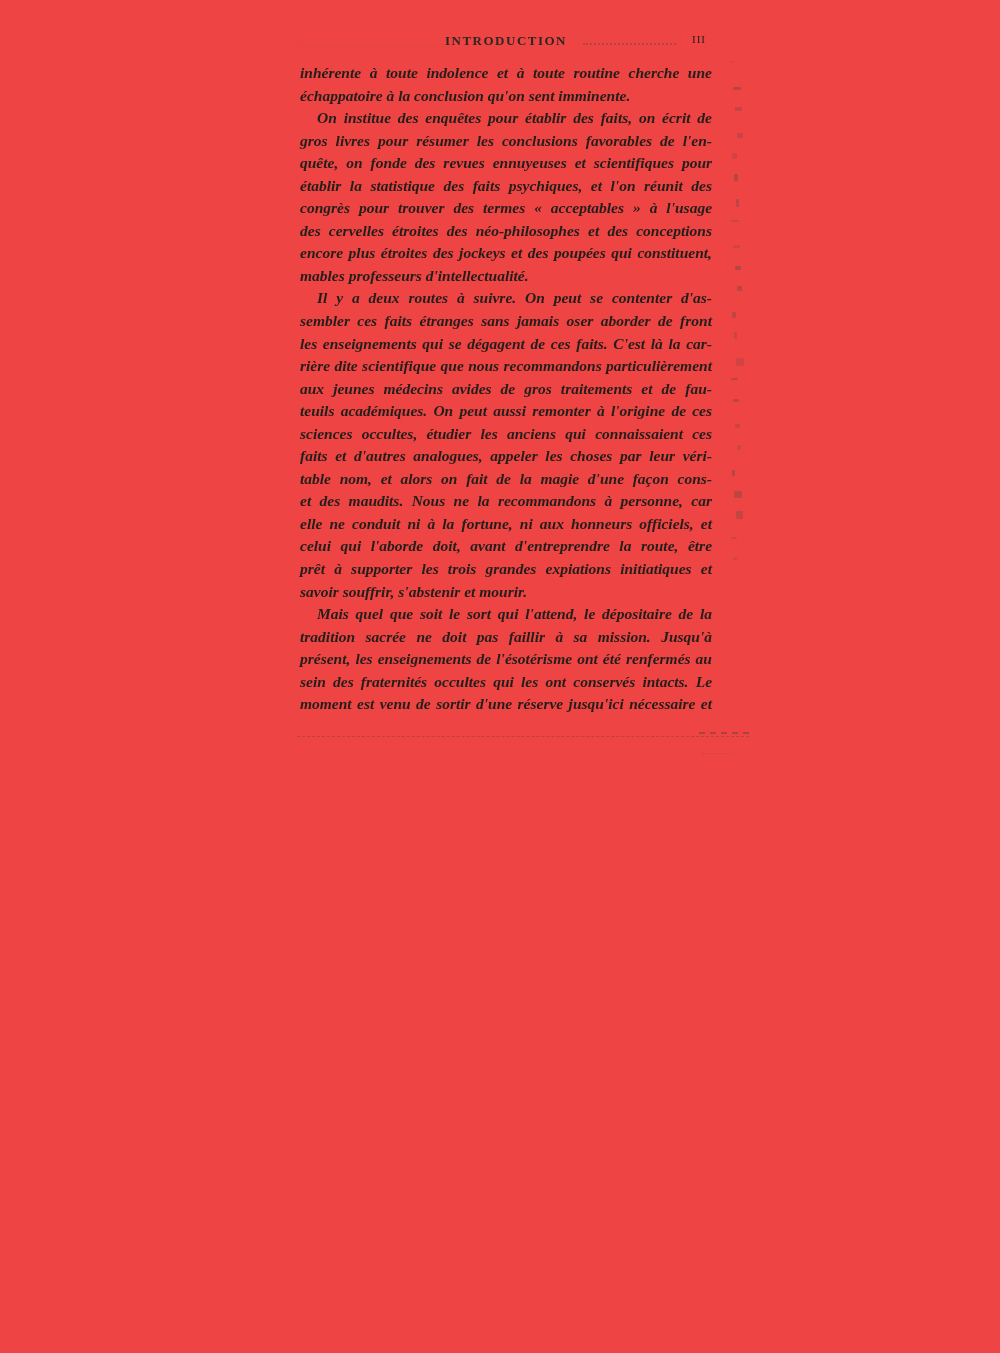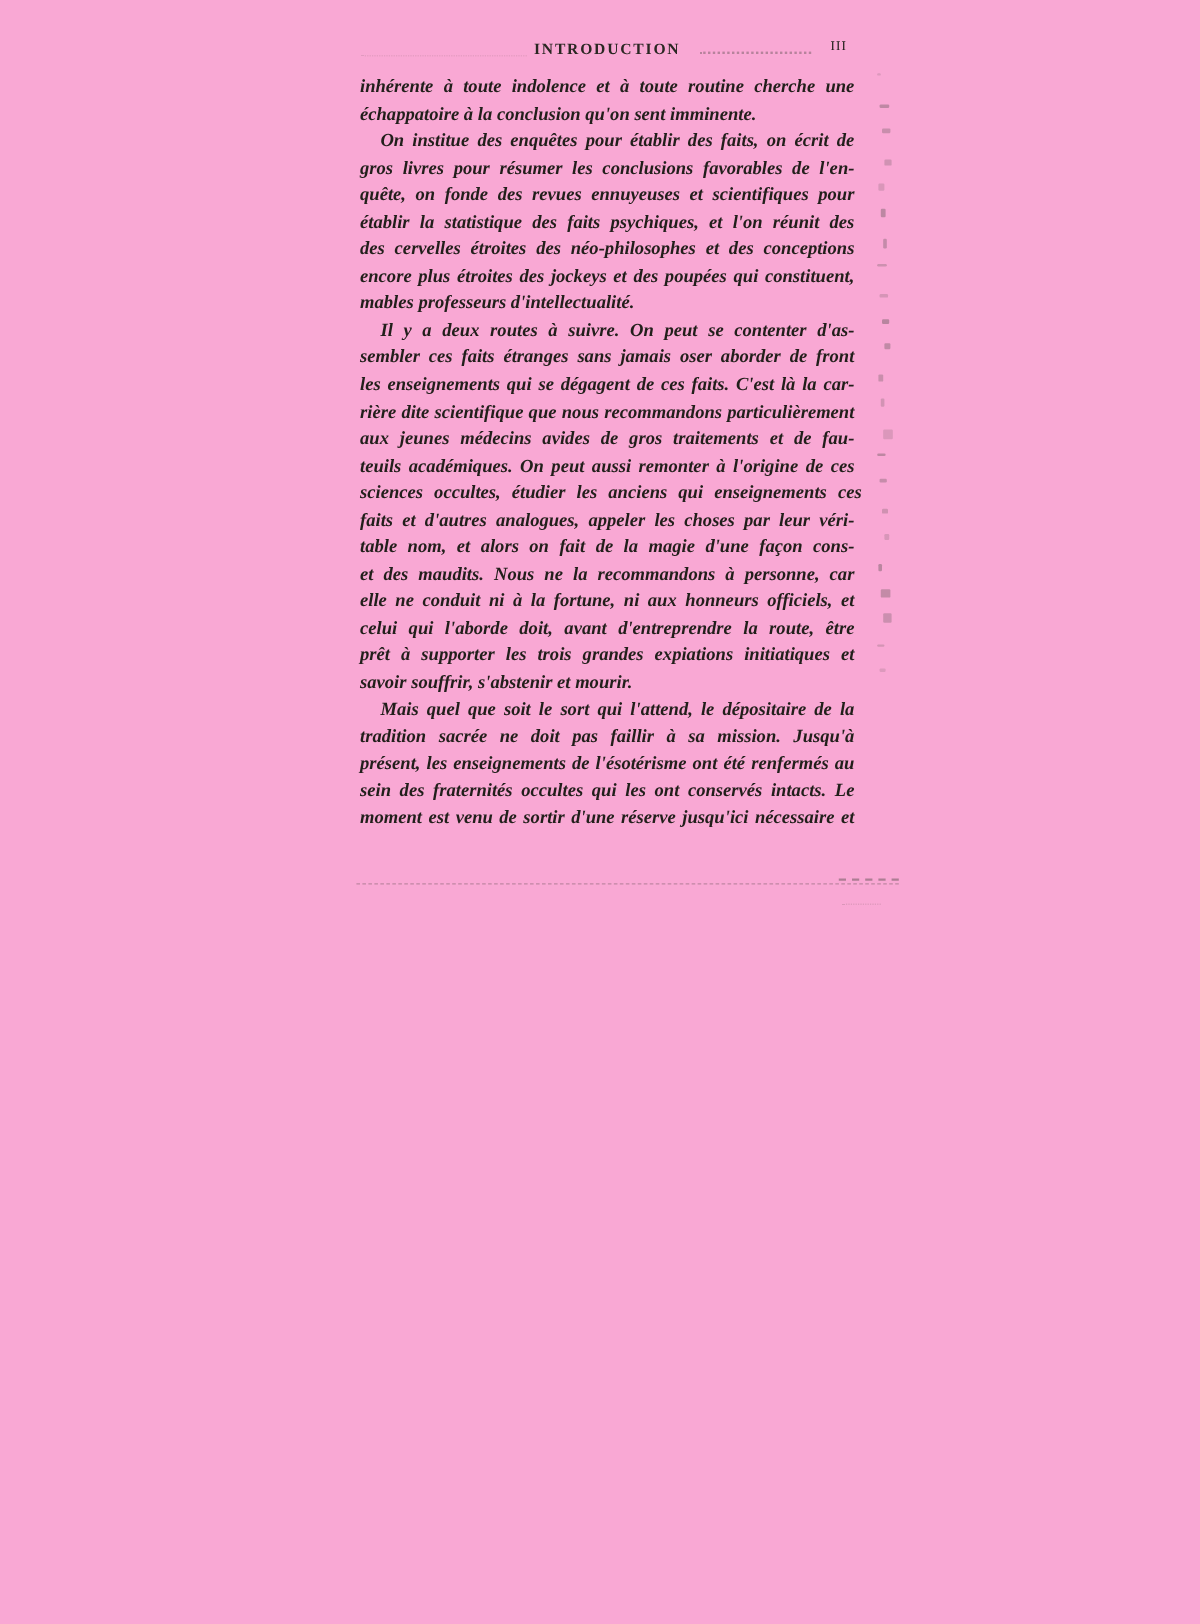--- a/index.html
+++ b/index.html
@@ -5,21 +5,21 @@
   html, body {
     margin: 0;
     padding: 0;
     background: #ffffff;
     font-family: "Liberation Serif", serif;
   }
   .page {
     position: relative;
     width: 1000px;
     height: 1353px;
-    background: #f9a8d4;
+    background: #ef4444;
     overflow: hidden;
   }
   
   .header-row {
     position: absolute;
     left: 300px;
     top: 33px;
     width: 412px;
     height: 20px;
   }
@@ -103,30 +103,31 @@
     <span class="page-number">III</span>
   </div>
 
   <div class="text-block" id="text-block">
       <div class="text-line"><span style="word-spacing: 4.68px;">inhérente à toute indolence et à toute routine cherche une</span></div>
       <div class="text-line"><span>échappatoire à la conclusion qu'on sent imminente.</span></div>
       <div class="text-line indent"><span style="word-spacing: 2.94px;">On institue des enquêtes pour établir des faits, on écrit de</span></div>
       <div class="text-line"><span style="word-spacing: 4.14px;">gros livres pour résumer les conclusions favorables de l'en-</span></div>
       <div class="text-line"><span style="word-spacing: 4.09px;">quête, on fonde des revues ennuyeuses et scientifiques pour</span></div>
       <div class="text-line"><span style="word-spacing: 4.63px;">établir la statistique des faits psychiques, et l'on réunit des</span></div>
+      <div class="text-line"><span style="word-spacing: 5.07px;">congrès pour trouver des termes « acceptables » à l'usage</span></div>
       <div class="text-line"><span style="word-spacing: 4.31px;">des cervelles étroites des néo-philosophes et des conceptions</span></div>
       <div class="text-line"><span style="word-spacing: 1.67px;">encore plus étroites des jockeys et des poupées qui constituent,</span></div>
       <div class="text-line"><span>mables professeurs d'intellectualité.</span></div>
       <div class="text-line indent"><span style="word-spacing: 4.99px;">Il y a deux routes à suivre. On peut se contenter d'as-</span></div>
       <div class="text-line"><span style="word-spacing: 3.53px;">sembler ces faits étranges sans jamais oser aborder de front</span></div>
       <div class="text-line"><span style="word-spacing: 1.76px;">les enseignements qui se dégagent de ces faits. C'est là la car-</span></div>
       <div class="text-line"><span style="word-spacing: 0.49px;">rière dite scientifique que nous recommandons particulièrement</span></div>
       <div class="text-line"><span style="word-spacing: 5.16px;">aux jeunes médecins avides de gros traitements et de fau-</span></div>
       <div class="text-line"><span style="word-spacing: 2.34px;">teuils académiques. On peut aussi remonter à l'origine de ces</span></div>
-      <div class="text-line"><span style="word-spacing: 5.35px;">sciences occultes, étudier les anciens qui enseignements ces</span></div>
+      <div class="text-line"><span style="word-spacing: 5.35px;">sciences occultes, étudier les anciens qui connaissaient ces</span></div>
       <div class="text-line"><span style="word-spacing: 3.77px;">faits et d'autres analogues, appeler les choses par leur véri-</span></div>
       <div class="text-line"><span style="word-spacing: 4.81px;">table nom, et alors on fait de la magie d'une façon cons-</span></div>
       <div class="text-line"><span style="word-spacing: 4.49px;">et des maudits. Nous ne la recommandons à personne, car</span></div>
       <div class="text-line"><span style="word-spacing: 3.23px;">elle ne conduit ni à la fortune, ni aux honneurs officiels, et</span></div>
       <div class="text-line"><span style="word-spacing: 5.65px;">celui qui l'aborde doit, avant d'entreprendre la route, être</span></div>
       <div class="text-line"><span style="word-spacing: 5.32px;">prêt à supporter les trois grandes expiations initiatiques et</span></div>
       <div class="text-line"><span>savoir souffrir, s'abstenir et mourir.</span></div>
       <div class="text-line indent"><span style="word-spacing: 2.87px;">Mais quel que soit le sort qui l'attend, le dépositaire de la</span></div>
       <div class="text-line"><span style="word-spacing: 6.54px;">tradition sacrée ne doit pas faillir à sa mission. Jusqu'à</span></div>
       <div class="text-line"><span style="word-spacing: 1.18px;">présent, les enseignements de l'ésotérisme ont été renfermés au</span></div>

